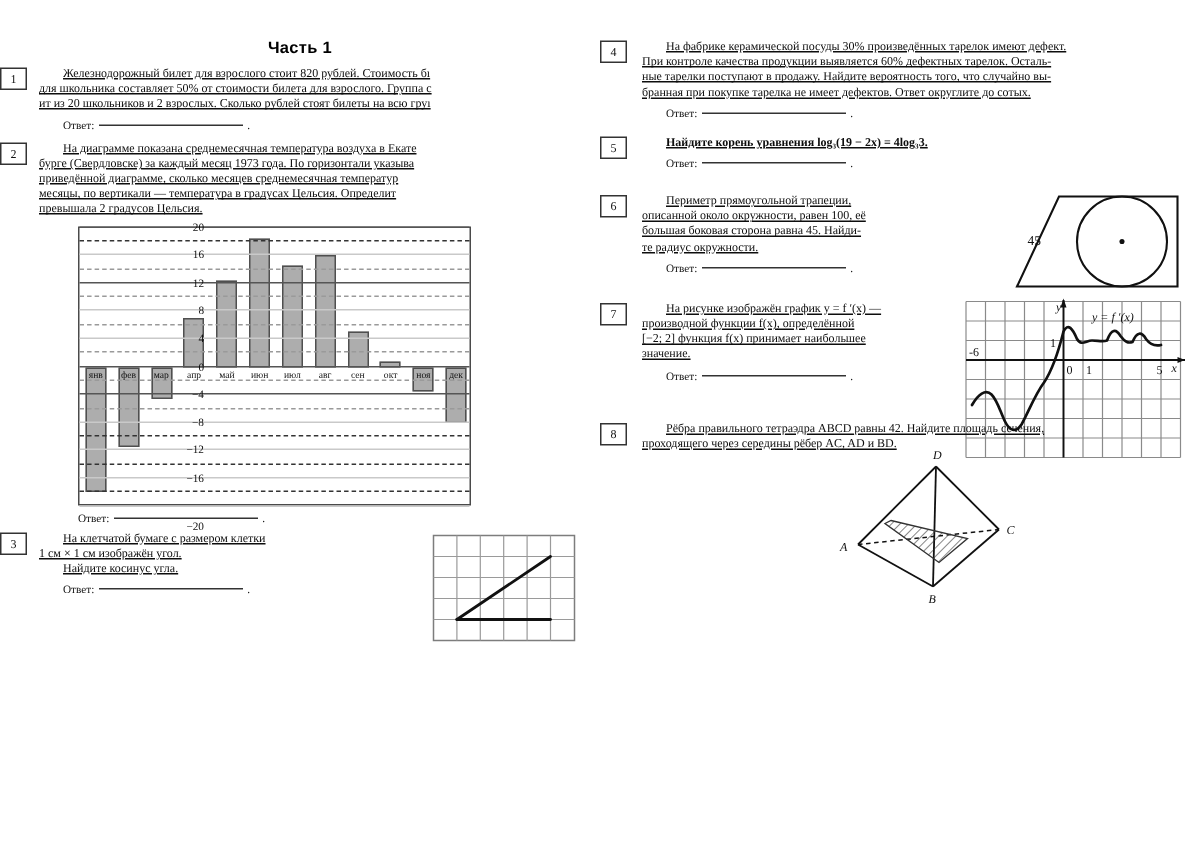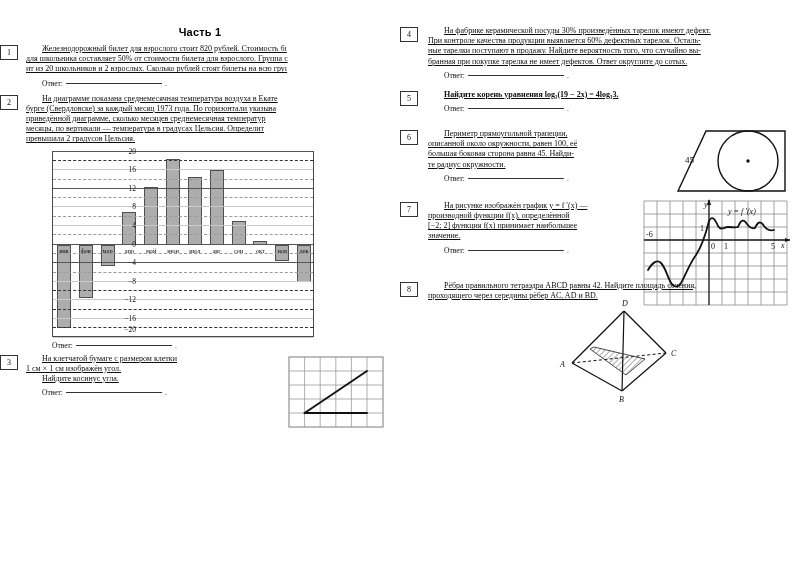--- a/index.html
+++ b/index.html
@@ -162,21 +162,21 @@
           <div class="ylab" style="top: -4px;">20</div>
           <div class="ylab" style="top: 14.6px;">16</div>
           <div class="ylab" style="top: 33.2px;">12</div>
           <div class="ylab" style="top: 51.8px;">8</div>
           <div class="ylab" style="top: 70.4px;">4</div>
           <div class="ylab" style="top: 89px;">0</div>
           <div class="ylab" style="top: 107.6px;">−4</div>
           <div class="ylab" style="top: 126.2px;">−8</div>
           <div class="ylab" style="top: 144.8px;">−12</div>
           <div class="ylab" style="top: 163.4px;">−16</div>
-          <div class="ylab" style="top: 174px; text-align: right;">−20</div>
+          <div class="ylab" style="top: 195px; text-align: right;">−20</div>
         </div>
       <div id="mlabels"></div>
     </div>
 
     <div style="margin-left:52px;margin-top:2px;">
       <div class="ans" style="margin-left:0;">
         <span>Ответ:</span><span class="ansline"></span><span>.</span>
       </div>
     </div>
 

